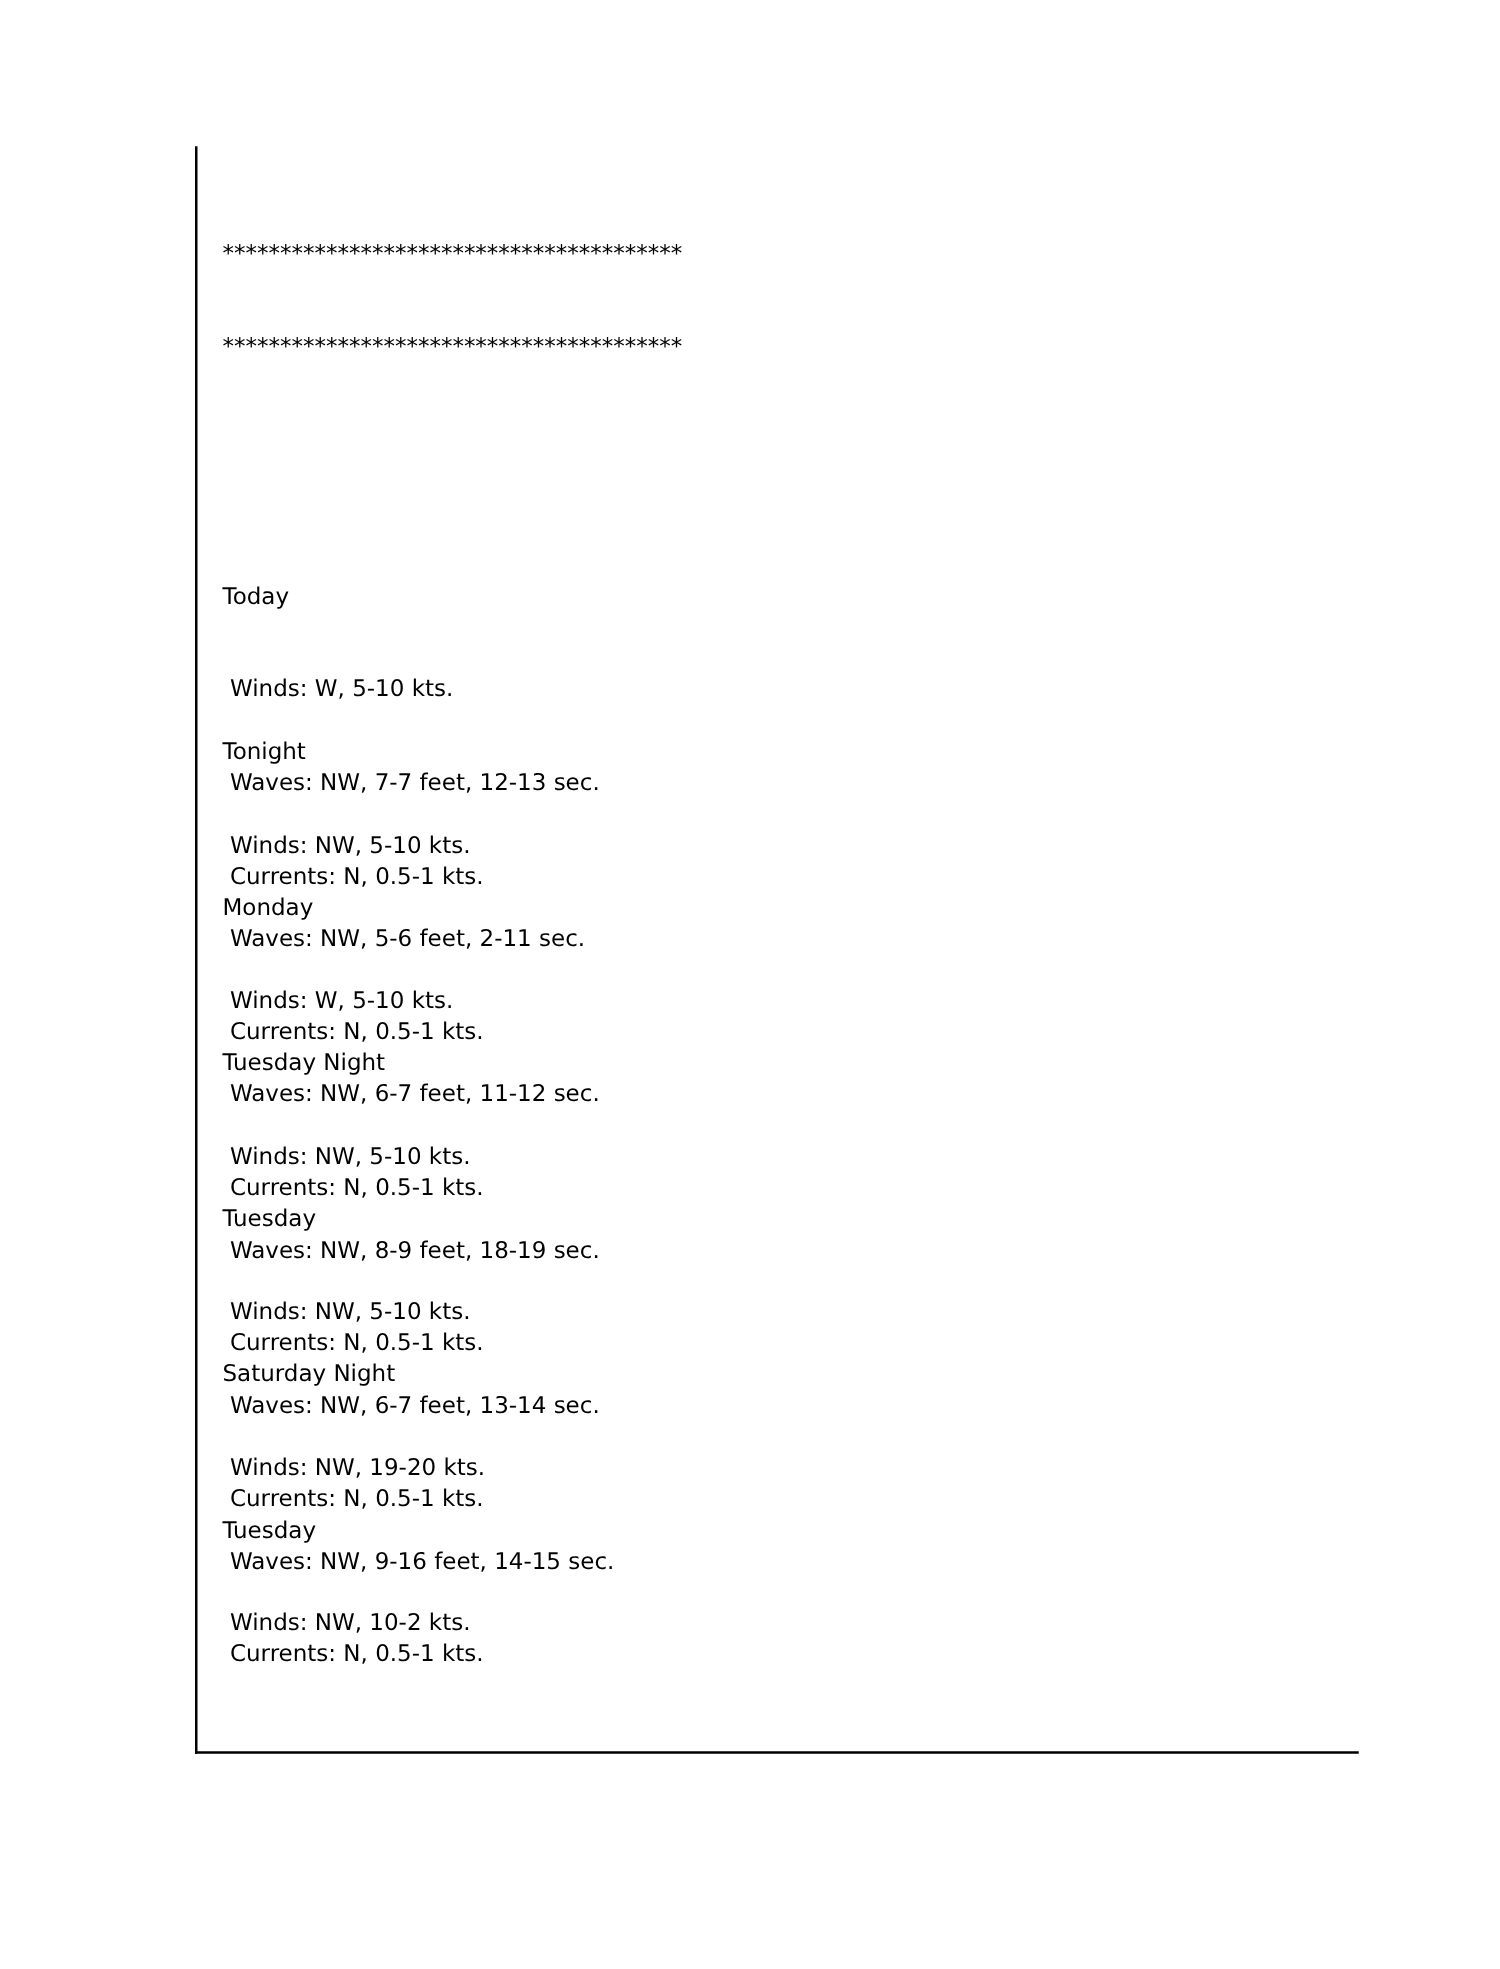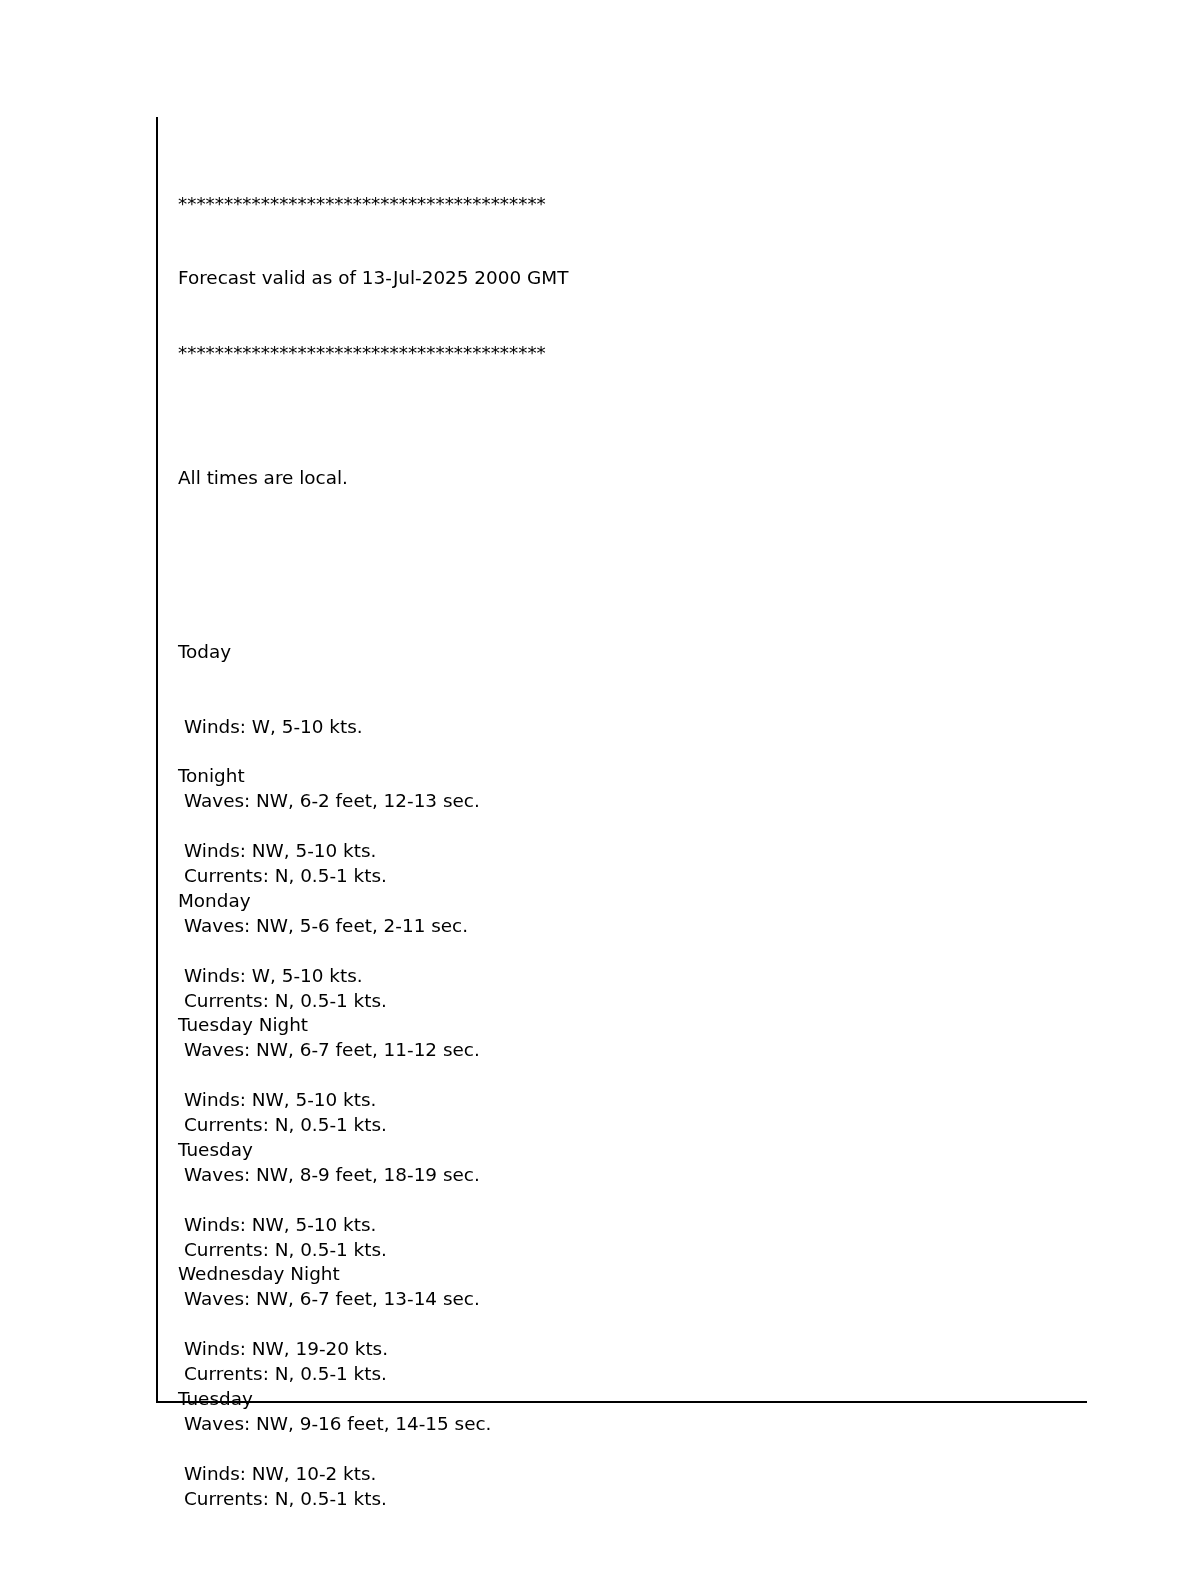--- a/index.html
+++ b/index.html
@@ -47,29 +47,27 @@
   }
 </style>
 </head>
 <body>
 
 <div class="frame"></div>
 
 <div class="doc">
 
   <div>****************************************</div>
-  <div>Forecast valid as of 13-Jul-2025 2000 GMT</div>
   <div>****************************************</div>
 
-  <div class="gap-above">All times are local.</div>
 
   <div class="period gap-above">
     <div>Today</div>
     <div class="detail">Winds: W, 5-10 kts.</div>
-    <div class="detail">Waves: NW, 6-2 feet, 12-13 sec.</div>
+    <div class="detail">Waves: NW, 7-7 feet, 12-13 sec.</div>
     <div class="detail">Currents: N, 0.5-1 kts.</div>
   </div>
 
   <div class="period gap-above">
     <div>Tonight</div>
     <div class="detail">Winds: NW, 5-10 kts.</div>
     <div class="detail">Waves: NW, 5-6 feet, 2-11 sec.</div>
     <div class="detail">Currents: N, 0.5-1 kts.</div>
   </div>
 
@@ -88,21 +86,21 @@
   </div>
 
   <div class="period gap-above">
     <div>Tuesday</div>
     <div class="detail">Winds: NW, 5-10 kts.</div>
     <div class="detail">Waves: NW, 6-7 feet, 13-14 sec.</div>
     <div class="detail">Currents: N, 0.5-1 kts.</div>
   </div>
 
   <div class="period gap-above">
-    <div>Wednesday Night</div>
+    <div>Saturday Night</div>
     <div class="detail">Winds: NW, 19-20 kts.</div>
     <div class="detail">Waves: NW, 9-16 feet, 14-15 sec.</div>
     <div class="detail">Currents: N, 0.5-1 kts.</div>
   </div>
 
   <div class="period gap-above">
     <div>Tuesday</div>
     <div class="detail">Winds: NW, 10-2 kts.</div>
     
     

